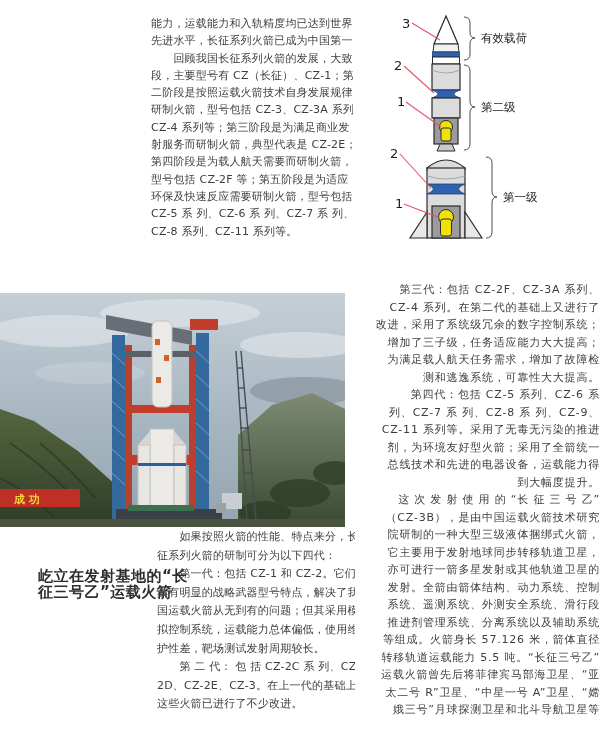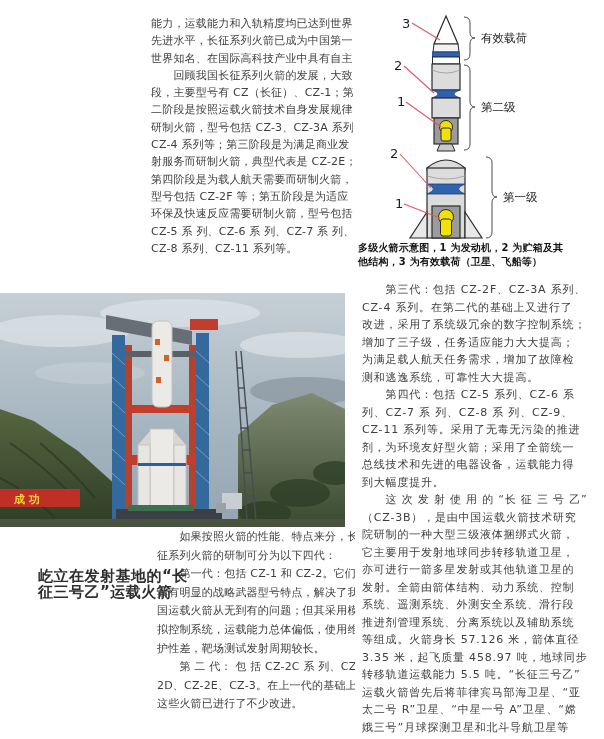--- a/index.html
+++ b/index.html
@@ -7,21 +7,21 @@
     position:relative;width:604px;height:739px;background:#ffffff;
     font-family:"DejaVu Sans",sans-serif;overflow:hidden;margin:0 auto;
   }
   .col{position:absolute;color:#3d3d3d;}
   .col .tl{white-space:pre;overflow:hidden;}
   .mid-top{left:151px;top:15px;width:202px;font-size:11px;}
   .mid-top .tl{line-height:17.3px;height:17.3px;letter-spacing:0.2px;}
   .mid-bottom{left:157px;top:528px;width:198px;font-size:11px;}
   .mid-bottom .tl{line-height:18.6px;height:18.6px;letter-spacing:0.2px;}
   .right-col{left:362px;top:281px;width:238px;font-size:11px;}
-  .right-col .tl{line-height:17.5px;height:17.5px;letter-spacing:0.8px;}
+  .right-col .tl{line-height:17.5px;height:17.5px;letter-spacing:0.8px;text-align:right;}
   .diagram-caption{
     position:absolute;left:358px;top:241px;width:242px;
     font-size:10px;font-weight:bold;color:#161616;
   }
   .diagram-caption .tl{line-height:13.5px;height:13.5px;letter-spacing:0.2px;white-space:pre;}
   .photo-caption{
     position:absolute;left:38px;top:568px;width:136px;
     font-size:15px;font-weight:bold;color:#2e2e2e;
   }
   .photo-caption .tl{line-height:16px;height:16px;letter-spacing:0.5px;white-space:pre;}
@@ -30,21 +30,20 @@
   svg text{font-family:"DejaVu Sans",sans-serif;}
 </style>
 </head>
 <body>
 
 <div class="page">
 
   <div class="col mid-top">
       <div class="tl">能力，运载能力和入轨精度均已达到世界</div>
       <div class="tl">先进水平，长征系列火箭已成为中国第一、</div>
-      <div class="tl">世界知名、在国际高科技产业中具有自主</div>
       <div class="tl">　　回顾我国长征系列火箭的发展，大致</div>
       <div class="tl">段，主要型号有 CZ（长征）、CZ-1；第</div>
       <div class="tl">二阶段是按照运载火箭技术自身发展规律</div>
       <div class="tl">研制火箭，型号包括 CZ-3、CZ-3A 系列、</div>
       <div class="tl">CZ-4 系列等；第三阶段是为满足商业发</div>
       <div class="tl">射服务而研制火箭，典型代表是 CZ-2E；</div>
       <div class="tl">第四阶段是为载人航天需要而研制火箭，</div>
       <div class="tl">型号包括 CZ-2F 等；第五阶段是为适应</div>
       <div class="tl">环保及快速反应需要研制火箭，型号包括</div>
       <div class="tl">CZ-5 系 列、CZ-6 系 列、CZ-7 系 列、</div>
@@ -116,24 +115,20 @@
       <path d="M104,55 Q110,55 110,61 L110,91 Q110,97 115,97 Q110,97 110,103 L110,134 Q110,140 104,140"></path>
       <path d="M126,147 Q132,147 132,153 L132,181 Q132,187 137,187 Q132,187 132,193 L132,222 Q132,228 126,228"></path>
     </g>
     <g fill="#1d1d1d" font-size="11.5">
       <text x="121" y="32">有效载荷</text>
       <text x="121" y="101">第二级</text>
       <text x="143" y="191">第一级</text>
     </g>
   </svg>
 
-  <div class="diagram-caption">
-      <div class="tl">多级火箭示意图，1 为发动机，2 为贮箱及其</div>
-      <div class="tl">他结构，3 为有效载荷（卫星、飞船等）</div>
-    </div>
 
   <div class="col right-col">
       <div class="tl">　　第三代：包括 CZ-2F、CZ-3A 系列、</div>
       <div class="tl">CZ-4 系列。在第二代的基础上又进行了</div>
       <div class="tl">改进，采用了系统级冗余的数字控制系统；</div>
       <div class="tl">增加了三子级，任务适应能力大大提高；</div>
       <div class="tl">为满足载人航天任务需求，增加了故障检</div>
       <div class="tl">测和逃逸系统，可靠性大大提高。</div>
       <div class="tl">　　第四代：包括 CZ-5 系列、CZ-6 系</div>
       <div class="tl">列、CZ-7 系 列、CZ-8 系 列、CZ-9、</div>
@@ -143,21 +138,20 @@
       <div class="tl">到大幅度提升。</div>
       <div class="tl">　　这 次 发 射 使 用 的 “长 征 三 号 乙”</div>
       <div class="tl">（CZ-3B），是由中国运载火箭技术研究</div>
       <div class="tl">院研制的一种大型三级液体捆绑式火箭，</div>
       <div class="tl">它主要用于发射地球同步转移轨道卫星，</div>
       <div class="tl">亦可进行一箭多星发射或其他轨道卫星的</div>
       <div class="tl">发射。全箭由箭体结构、动力系统、控制</div>
       <div class="tl">系统、遥测系统、外测安全系统、滑行段</div>
       <div class="tl">推进剂管理系统、分离系统以及辅助系统</div>
       <div class="tl">等组成。火箭身长 57.126 米，箭体直径</div>
-      <div class="tl">3.35 米，起飞质量 458.97 吨，地球同步</div>
       <div class="tl">转移轨道运载能力 5.5 吨。“长征三号乙”</div>
       <div class="tl">运载火箭曾先后将菲律宾马部海卫星、“亚</div>
       <div class="tl">太二号 R”卫星、“中星一号 A”卫星、“嫦</div>
       <div class="tl">娥三号”月球探测卫星和北斗导航卫星等</div>
     </div>
 
   <svg class="photo-svg" width="345" height="234" viewBox="0 0 345 234">
     <defs>
       <linearGradient id="sky" x1="0" y1="0" x2="0" y2="1">
         <stop offset="0" stop-color="#c6cfd6"></stop>

